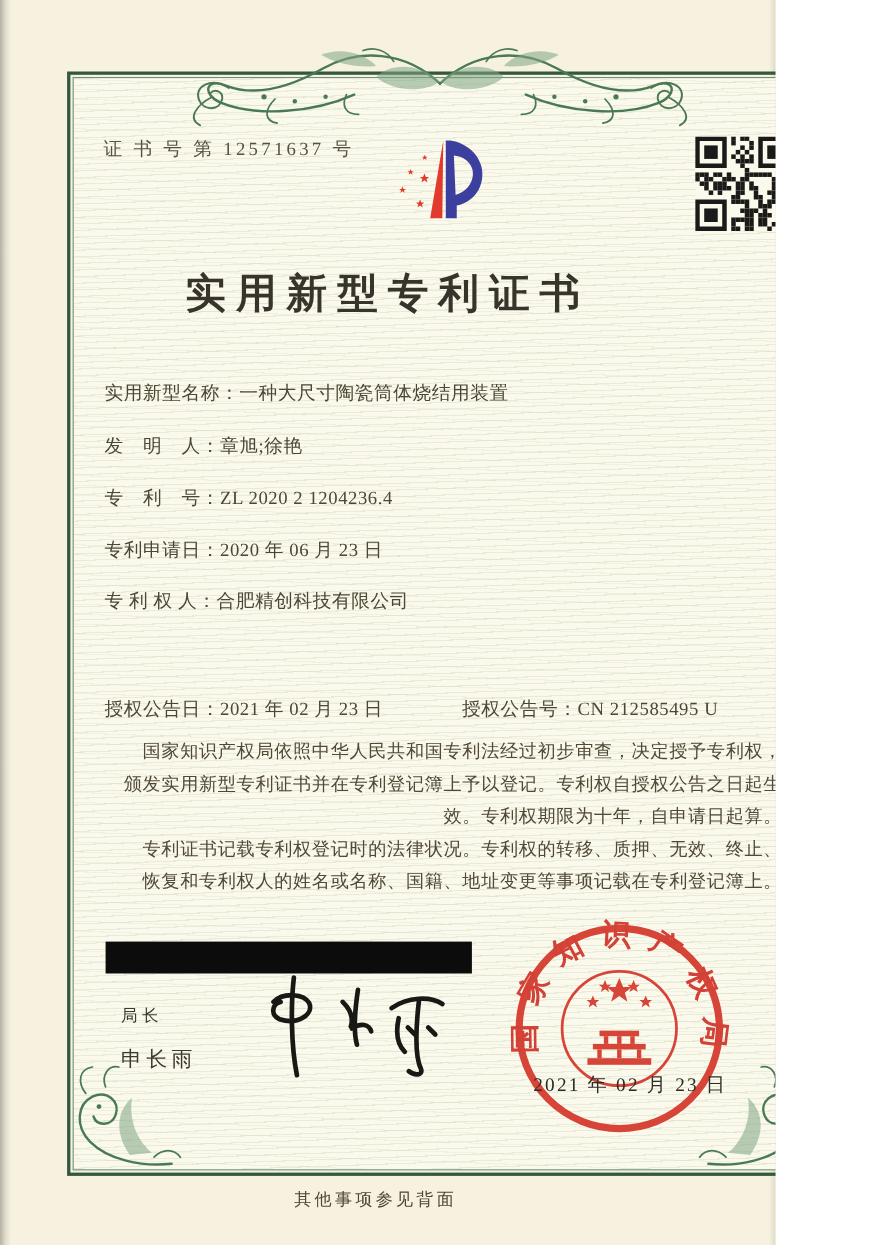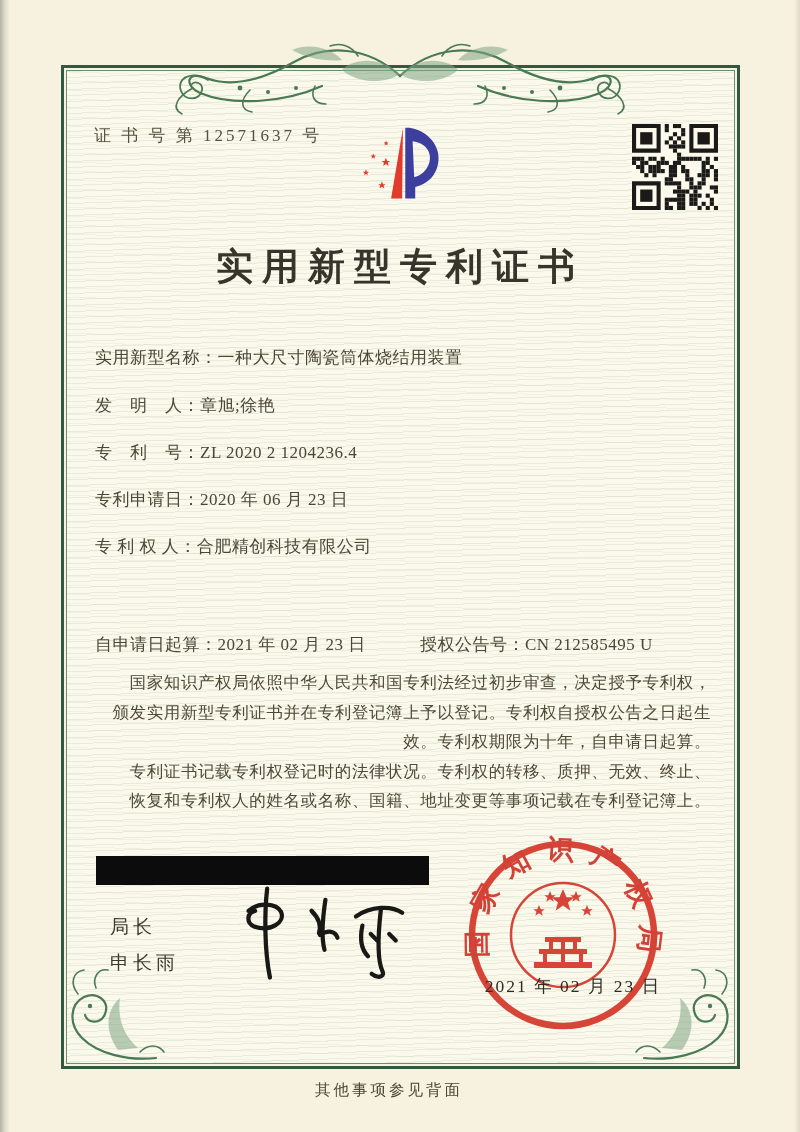--- a/index.html
+++ b/index.html
@@ -1,17 +1,17 @@
 <!DOCTYPE html>
 <html><head>
 <meta charset="utf-8">
 <style>
   html,body{margin:0;padding:0;}
   .page{
-    position:relative;width:800px;height:1132px;overflow:hidden;
+    position:relative;width:705px;height:1132px;overflow:hidden;
     background:
       linear-gradient(90deg, rgba(60,60,55,.35) 0, rgba(60,60,55,.12) 5px, rgba(0,0,0,0) 10px),
       linear-gradient(270deg, rgba(120,110,90,.18) 0, rgba(0,0,0,0) 6px),
       #f7f2df;
     font-family:"Liberation Serif","DejaVu Serif",serif;
     color:#45412f;
   }
   .frame{
     position:absolute;left:66px;top:70px;width:667px;height:992px;
     border:1px solid #6a9072;
@@ -33,21 +33,21 @@
   .field-row{position:absolute;left:95px;width:615px;display:flex;font-size:17px;
     letter-spacing:.5px;color:#4c4734;line-height:24px;}
   .field-label{white-space:pre;flex:none;}
   .field-value{white-space:pre-wrap;}
   .addr .field-value{width:455px;}
   .pair2{position:absolute;left:325px;top:0;display:flex;}
   .paras{position:absolute;left:95px;top:668px;width:616px;font-size:16.5px;
     line-height:29.5px;color:#4f4936;letter-spacing:.6px;text-align:right;}
   .paras p{margin:0;text-indent:2em;}
   .redaction{position:absolute;left:96px;top:856px;width:333px;height:29px;background:#0c0c0c;}
-  .sig-title{position:absolute;left:110px;top:914px;font-size:19px;letter-spacing:4px;color:#3c3a30;}
+  .sig-title{position:absolute;left:110px;top:914px;font-size:15px;letter-spacing:4px;color:#3c3a30;}
   .sig-name{position:absolute;left:110px;top:950px;font-size:19px;letter-spacing:4px;color:#3c3a30;text-align:right;}
   .sig-script{position:absolute;left:232px;top:880px;}
   .seal{position:absolute;left:463px;top:835px;opacity:.93;}
   .seal-date{position:absolute;left:478px;top:974px;width:190px;text-align:center;
     font-size:17.5px;letter-spacing:2px;color:#2e2c26;}
   .page-num{position:absolute;left:0;right:22px;top:1034px;text-align:center;
     font-size:14.5px;letter-spacing:2px;color:#4c4734;}
   .back-note{position:absolute;left:0;right:22px;top:1080px;text-align:center;
     font-size:15.5px;letter-spacing:3px;color:#4c4633;font-family:Liberation Mono, monospace;}
   .green-stroke{stroke:#4a7a54;fill:none;stroke-linecap:round;}
@@ -263,21 +263,21 @@
   </div>
   <div class="field-row" style="top:488px">
     <span class="field-label">专利申请日：</span>
     <span class="field-value">2020 年 06 月 23 日</span>
   </div>
   <div class="field-row" style="top:535px">
     <span class="field-label">专 利 权 人：</span>
     <span class="field-value">合肥精创科技有限公司</span>
   </div>
   <div class="field-row" style="top:633px;position:absolute;">
-    <span class="field-label">自申请日起算：</span>
+    <span class="field-label">授权公告日：</span>
     <span class="field-value">2021 年 02 月 23 日</span>
     <span class="pair2">
       <span class="field-label">授权公告号：</span>
       <span class="field-value">CN 212585495 U</span>
     </span>
   </div>
 
   <div class="paras">
     <p>国家知识产权局依照中华人民共和国专利法经过初步审查，决定授予专利权，颁发实用新型专利证书并在专利登记簿上予以登记。专利权自授权公告之日起生效。专利权期限为十年，自申请日起算。</p>
     <p>专利证书记载专利权登记时的法律状况。专利权的转移、质押、无效、终止、恢复和专利权人的姓名或名称、国籍、地址变更等事项记载在专利登记簿上。</p>

